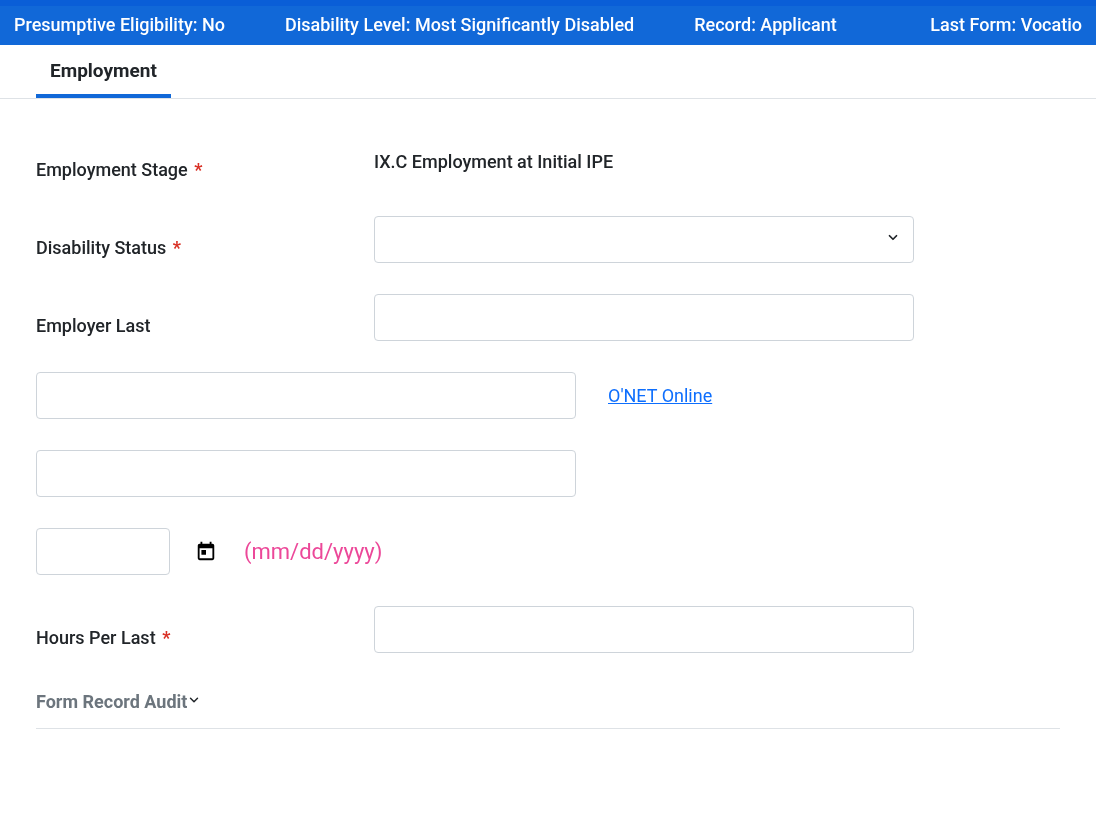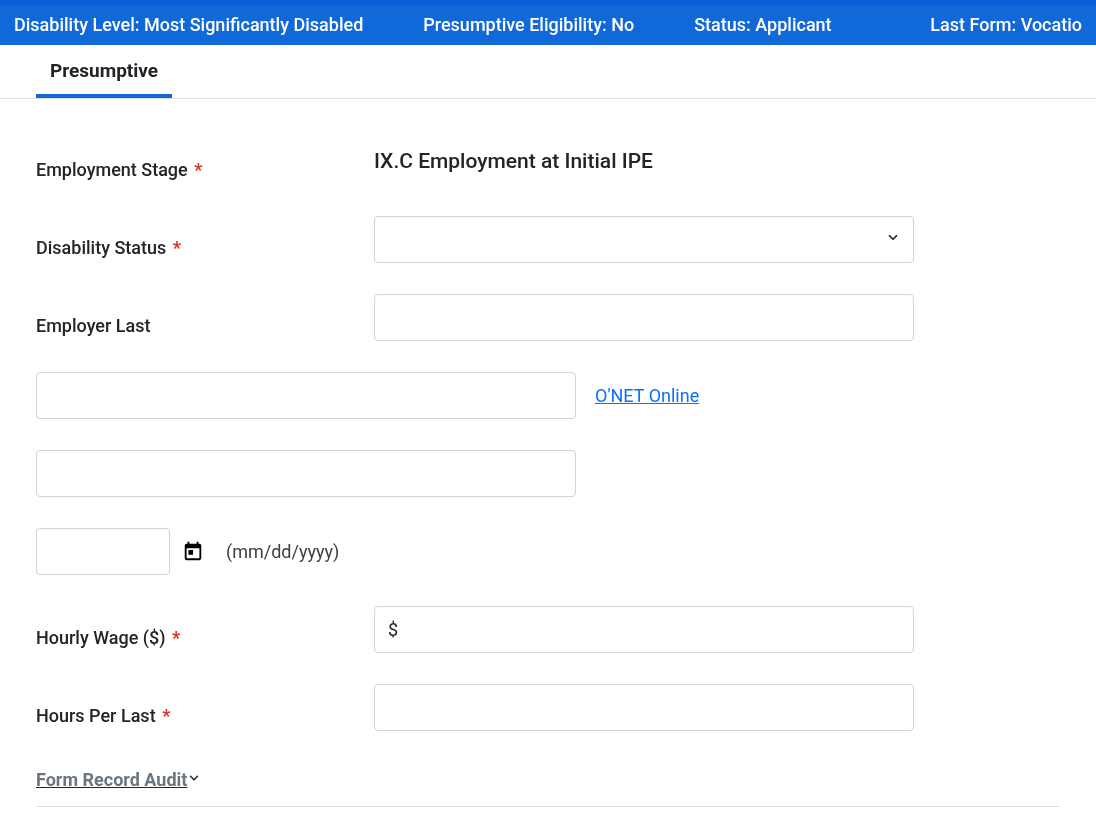--- a/index.html
+++ b/index.html
@@ -60,28 +60,28 @@
     color: #212529;
     font-weight: 500;
     margin-top: 16px;
   }
   .required {
     color: #d93025;
     font-weight: 700;
     margin-left: 2px;
   }
   .static-value {
-    font-size: 21px;
+    font-size: 18px;
     color: #212529;
     font-weight: 500;
   }
   .control-wrap {
     display: flex;
     align-items: center;
-    gap: 11px;
+    gap: 24px;
     flex: 1;
   }
   select.form-control, input.form-control {
     height: 47px;
     border: 1px solid #ced4da;
     border-radius: 4px;
     padding: 0 12px;
     font-size: 18px;
     background: #fff;
     outline: none;
@@ -110,23 +110,23 @@
     width: 134px !important;
   }
   .calendar-icon {
     display: inline-flex;
     align-items: center;
     justify-content: center;
     width: 24px; height: 24px;
     cursor: pointer;
   }
   .date-hint {
-    font-size: 18px;
-    color: #404040;
-    margin-left: 10px;
+    font-size: 22px;
+    color: #ec4899;
+    margin-left: 2px;
   }
   .wage-wrap {
     position: relative;
     width: 540px;
   }
   .wage-prefix {
     position: absolute;
     left: 14px;
     top: 50%;
     transform: translateY(-50%);
@@ -145,48 +145,47 @@
     cursor: pointer;
     margin-left: 8px;
   }
   .audit-row {
     display: flex;
     align-items: center;
     padding: 8px 0 16px 0;
     border-bottom: 1px solid #dee2e6;
     margin: 4px 0 22px 0;
     cursor: pointer;
-    text-decoration: underline;
   }
   .audit-title {
     font-size: 18px;
     font-weight: 700;
     color: #6c757d;
   }
   .audit-caret {
     font-size: 14px;
     color: #212529;
     margin-right: 6px;
   }
 </style>
 </head>
 <body>
 
 <div class="topbar"></div>
 
 <div class="statusbar">
+  <span>Presumptive Eligibility: No</span>
   <span>Disability Level: Most Significantly Disabled</span>
-  <span>Presumptive Eligibility: No</span>
-  <span>Status: Applicant</span>
+  <span>Record: Applicant</span>
   <span class="last-event">Last Form: Vocatio</span>
 </div>
 
 <div class="tabs">
   <div class="tab active">
-    <span>Presumptive</span>
+    <span>Employment</span>
   </div>
 </div>
 
 <div class="form">
 
   <div class="form-row">
     <div class="label">
       <span>Employment Stage</span>
       <span class="required">*</span>
     </div>
@@ -239,32 +238,20 @@
       <input type="text" class="form-control date-input" value="" style="">
       <span class="calendar-icon">
         <svg width="22" height="22" viewBox="0 0 24 24" fill="#000">
             <path d="M19 4h-1V2h-2v2H8V2H6v2H5a2 2 0 0 0-2 2v14a2 2 0 0 0 2 2h14a2 2 0 0 0 2-2V6a2 2 0 0 0-2-2zm0 16H5V9h14v11zM7 11h5v5H7v-5z"></path>
           </svg>
       </span>
       <span class="date-hint">(mm/dd/yyyy)</span>
     </div>
   </div>
 
-  <div class="form-row">
-    <div class="label">
-      <span>Hourly Wage ($)</span>
-      <span class="required">*</span>
-    </div>
-    <div class="control-wrap">
-      <div class="wage-wrap">
-        <span class="wage-prefix">$</span>
-        <input type="text" class="form-control wage-input" value="" style="">
-      </div>
-    </div>
-  </div>
 
   <div class="form-row">
     <div class="label">
       <span>Hours Per Last</span>
       <span class="required">*</span>
     </div>
     <div class="control-wrap">
       <input type="text" class="form-control" value="" style="">
     </div>
   </div>

